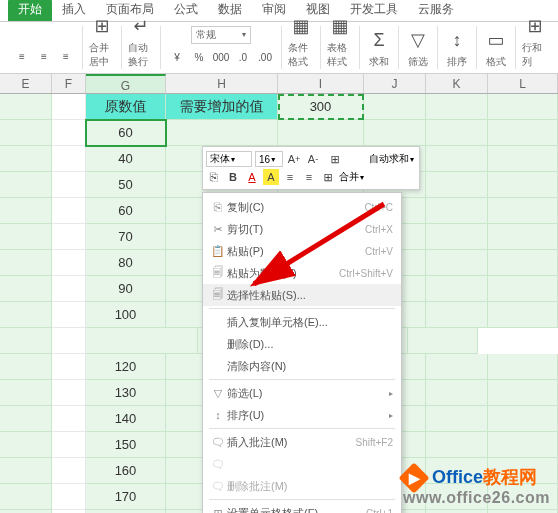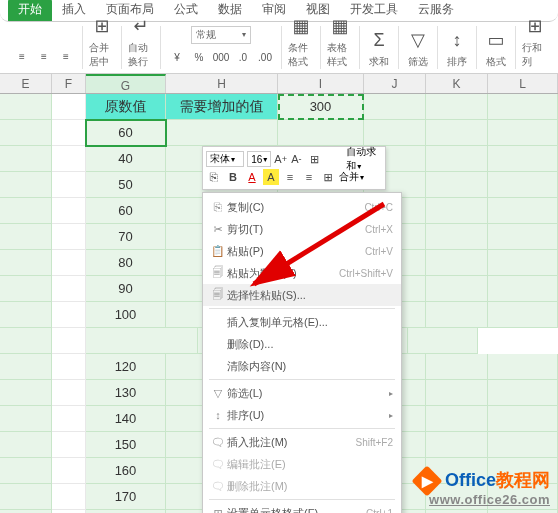--- a/index.html
+++ b/index.html
@@ -1,18 +1,18 @@
 <!DOCTYPE html>
 <html><head>
   <meta charset="utf-8">
   <style>
     * { box-sizing: border-box; margin: 0; padding: 0; }
     body { font-family: "Microsoft YaHei", sans-serif; font-size: 12px; background: #fff; width: 558px; height: 513px; position: relative; overflow: hidden; }
     
-    .ribbon-tabs { height: 22px; display: flex; align-items: flex-end; padding-left: 8px; border-bottom: 1px solid #ccc; border-radius: 9px; }
+    .ribbon-tabs { height: 22px; display: flex; align-items: flex-end; padding-left: 8px; border-bottom: 1px solid #ccc; }
     .tab { padding: 3px 10px; color: #555; cursor: pointer; }
     .tab.active { background: #2ba143; color: #fff; border-radius: 4px 4px 0 0; }
     
     .ribbon { height: 52px; background: #fff; border-bottom: 1px solid #d0d0d0; display: flex; padding: 4px 6px; }
     .rgroup { display: flex; flex-direction: column; align-items: center; justify-content: flex-end; padding: 0 6px; border-right: 1px solid #e0e0e0; font-size: 10px; color: #666; }
     .rgroup:last-child { border-right: none; }
     .rgroup .icon-row { display: flex; gap: 2px; align-items: center; height: 26px; }
     .rgroup .label { margin-top: 2px; }
     .rbtn { width: 20px; height: 20px; display: flex; align-items: center; justify-content: center; color: #555; }
     .rbtn.big { width: 26px; height: 26px; font-size: 18px; }
@@ -39,42 +39,42 @@
     .cell.G { width: 80px; }
     .cell.H { width: 112px; }
     .cell.I { width: 86px; }
     .cell.J { width: 62px; }
     .cell.K { width: 62px; }
     .cell.L { width: 70px; }
     .cell.selected { outline: 2px solid #2ba143; outline-offset: -1px; position: relative; }
     .cell.marquee { outline: 2px dashed #2ba143; outline-offset: -2px; }
     .cell.header-cell { background: #5eead4; font-size: 14px; }
     
-    .mini-toolbar { position: absolute; left: 202px; top: 146px; width: 184px; height: 44px; background: #fff; border: 1px solid #ccc; box-shadow: 1px 2px 4px rgba(0,0,0,0.15); padding: 3px; z-index: 5; }
+    .mini-toolbar { position: absolute; left: 202px; top: 146px; width: 218px; height: 44px; background: #fff; border: 1px solid #ccc; box-shadow: 1px 2px 4px rgba(0,0,0,0.15); padding: 3px; z-index: 5; }
     .mini-row { display: flex; align-items: center; height: 18px; gap: 3px; }
     .mini-sel { border: 1px solid #ccc; height: 16px; font-size: 10px; padding: 0 3px; display: flex; align-items: center; }
     .mini-btn { width: 16px; height: 16px; display: flex; align-items: center; justify-content: center; font-size: 11px; color: #444; }
     
     .ctx-menu { position: absolute; left: 202px; top: 192px; width: 200px; background: #fff; border: 1px solid #c8c8c8; box-shadow: 2px 2px 6px rgba(0,0,0,0.2); padding: 3px 0; z-index: 10; }
     .ctx-item { display: flex; align-items: center; height: 22px; padding: 0 8px 0 6px; font-size: 11px; color: #555; }
     .ctx-item:hover, .ctx-item.hover { background: #f0f0f0; }
     .ctx-icon { width: 18px; text-align: center; color: #888; font-size: 11px; }
     .ctx-label { flex: 1; }
     .ctx-shortcut { color: #aaa; font-size: 10px; }
     .ctx-sep { height: 1px; background: #e0e0e0; margin: 2px 6px; }
     .ctx-arrow-sub { color: #888; font-size: 8px; }
     
     .arrow-shape { position: absolute; left: 234px; top: 196px; z-index: 15; pointer-events: none; }
     
     .wm { position: absolute; right: 8px; bottom: 6px; font-size: 18px; font-weight: bold; z-index: 20; }
     .wm-logo { display: inline-flex; width: 22px; height: 22px; background: #ff6600; border-radius: 3px; color: #fff; align-items: center; justify-content: center; transform: rotate(45deg); margin-right: 2px; }
     .wm-logo span { transform: rotate(-45deg); font-size: 14px; }
     .wm .blue { color: #0a5fb8; }
     .wm .orange { color: #ff6600; }
-    .wm-url { font-size: 13px; color: #888; display: block; text-align: right; letter-spacing: 0.5px; text-decoration: underline; }
+    .wm-url { font-size: 16px; color: #888; display: block; text-align: right; letter-spacing: 0.5px; }
   </style>
 </head>
 <body>
 
 <div class="ribbon-tabs">
   <div class="tab active">开始</div>
   <div class="tab">插入</div>
   <div class="tab">页面布局</div>
   <div class="tab">公式</div>
   <div class="tab">数据</div>
@@ -424,21 +424,20 @@
       <span class="ctx-arrow-sub">▸</span>
     </div>
   <div class="ctx-sep"></div>
   <div class="ctx-item">
       <span class="ctx-icon">🗨</span>
       <span class="ctx-label">插入批注(M)</span>
       <span class="ctx-shortcut">Shift+F2</span>
     </div>
   <div class="ctx-item" style="opacity:.5;">
       <span class="ctx-icon">🗨</span>
-      <span class="ctx-label">编辑批注(E)</span>
     </div>
   <div class="ctx-item" style="opacity:.5;">
       <span class="ctx-icon">🗨</span>
       <span class="ctx-label">删除批注(M)</span>
     </div>
   <div class="ctx-sep"></div>
   <div class="ctx-item">
       <span class="ctx-icon">⊞</span>
       <span class="ctx-label">设置单元格格式(F)...</span>
       <span class="ctx-shortcut">Ctrl+1</span>

